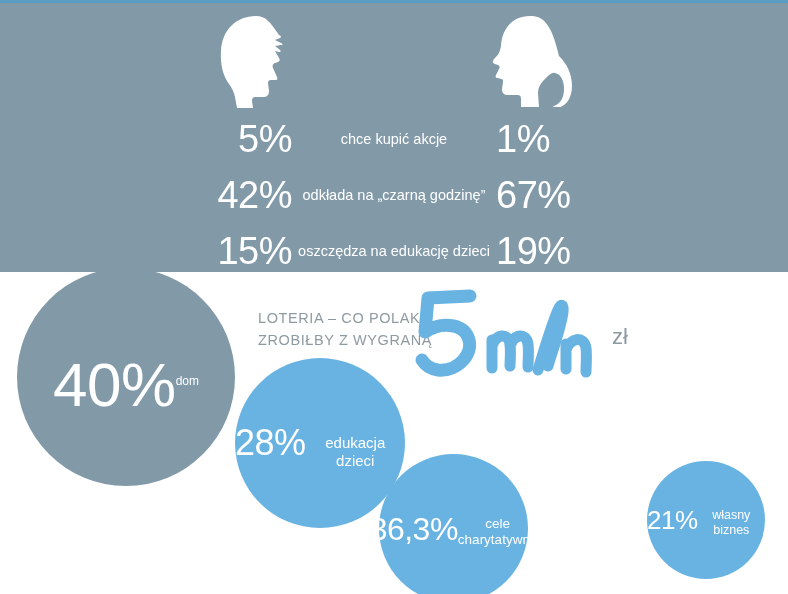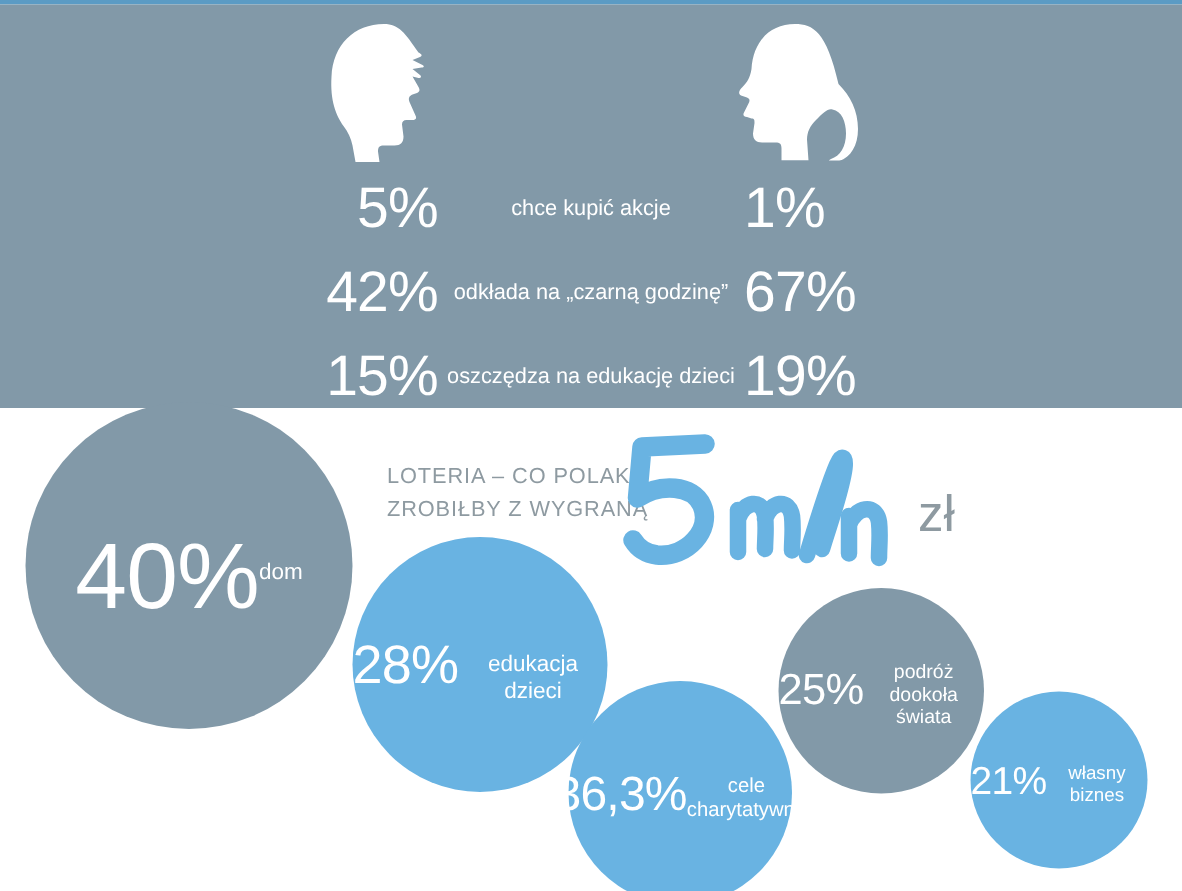--- a/index.html
+++ b/index.html
@@ -107,21 +107,21 @@
     color: #69b3e2;
     pointer-events: none;
   }
   .amount-script svg { display: block; overflow: visible; }
 
   .amount-currency {
     position: absolute;
     left: 612px;
     top: 326px;
     color: #8e9aa1;
-    font-size: 34px;
+    font-size: 22px;
     font-weight: 300;
     line-height: 1;
   }
 
   
   .bubble {
     position: absolute;
     border-radius: 50%;
     display: flex;
     flex-direction: row;
@@ -144,21 +144,21 @@
 
   .bubble-gray { background: #8299a8; }
   .bubble-blue { background: #69b3e2; }
 
   
   .bubble-dom {
     left: 17px;  top: 268px;  width: 218px; height: 218px;
     z-index: 3;
   }
   .bubble-dom .bubble-pct   { font-size: 62px; margin-top: 16px; }
-  .bubble-dom .bubble-label { font-size: 15px; margin-top: 10px; }
+  .bubble-dom .bubble-label { font-size: 12px; margin-top: 10px; }
 
   .bubble-edukacja {
     left: 235px; top: 358px; width: 170px; height: 170px;
     z-index: 4;
   }
   .bubble-edukacja .bubble-pct   { font-size: 36px; }
   .bubble-edukacja .bubble-label { font-size: 15px; margin-top: 17px; }
 
   .bubble-charytatywne {
     left: 379px; top: 454px; width: 149px; height: 149px;
@@ -255,23 +255,19 @@
   <div class="bubble bubble-blue bubble-edukacja">
     <span class="bubble-pct">28%</span>
     <span class="bubble-label">edukacja dzieci</span>
   </div>
 
   <div class="bubble bubble-blue bubble-charytatywne">
     <span class="bubble-pct">36,3%</span>
     <span class="bubble-label">cele charytatywne</span>
   </div>
 
-  <div class="bubble bubble-gray bubble-podroz">
-    <span class="bubble-pct">25%</span>
-    <span class="bubble-label">podróż dookoła świata</span>
-  </div>
 
   <div class="bubble bubble-blue bubble-biznes">
     <span class="bubble-pct">21%</span>
     <span class="bubble-label">własny biznes</span>
   </div>
 
 </div>
 
 </body></html>

